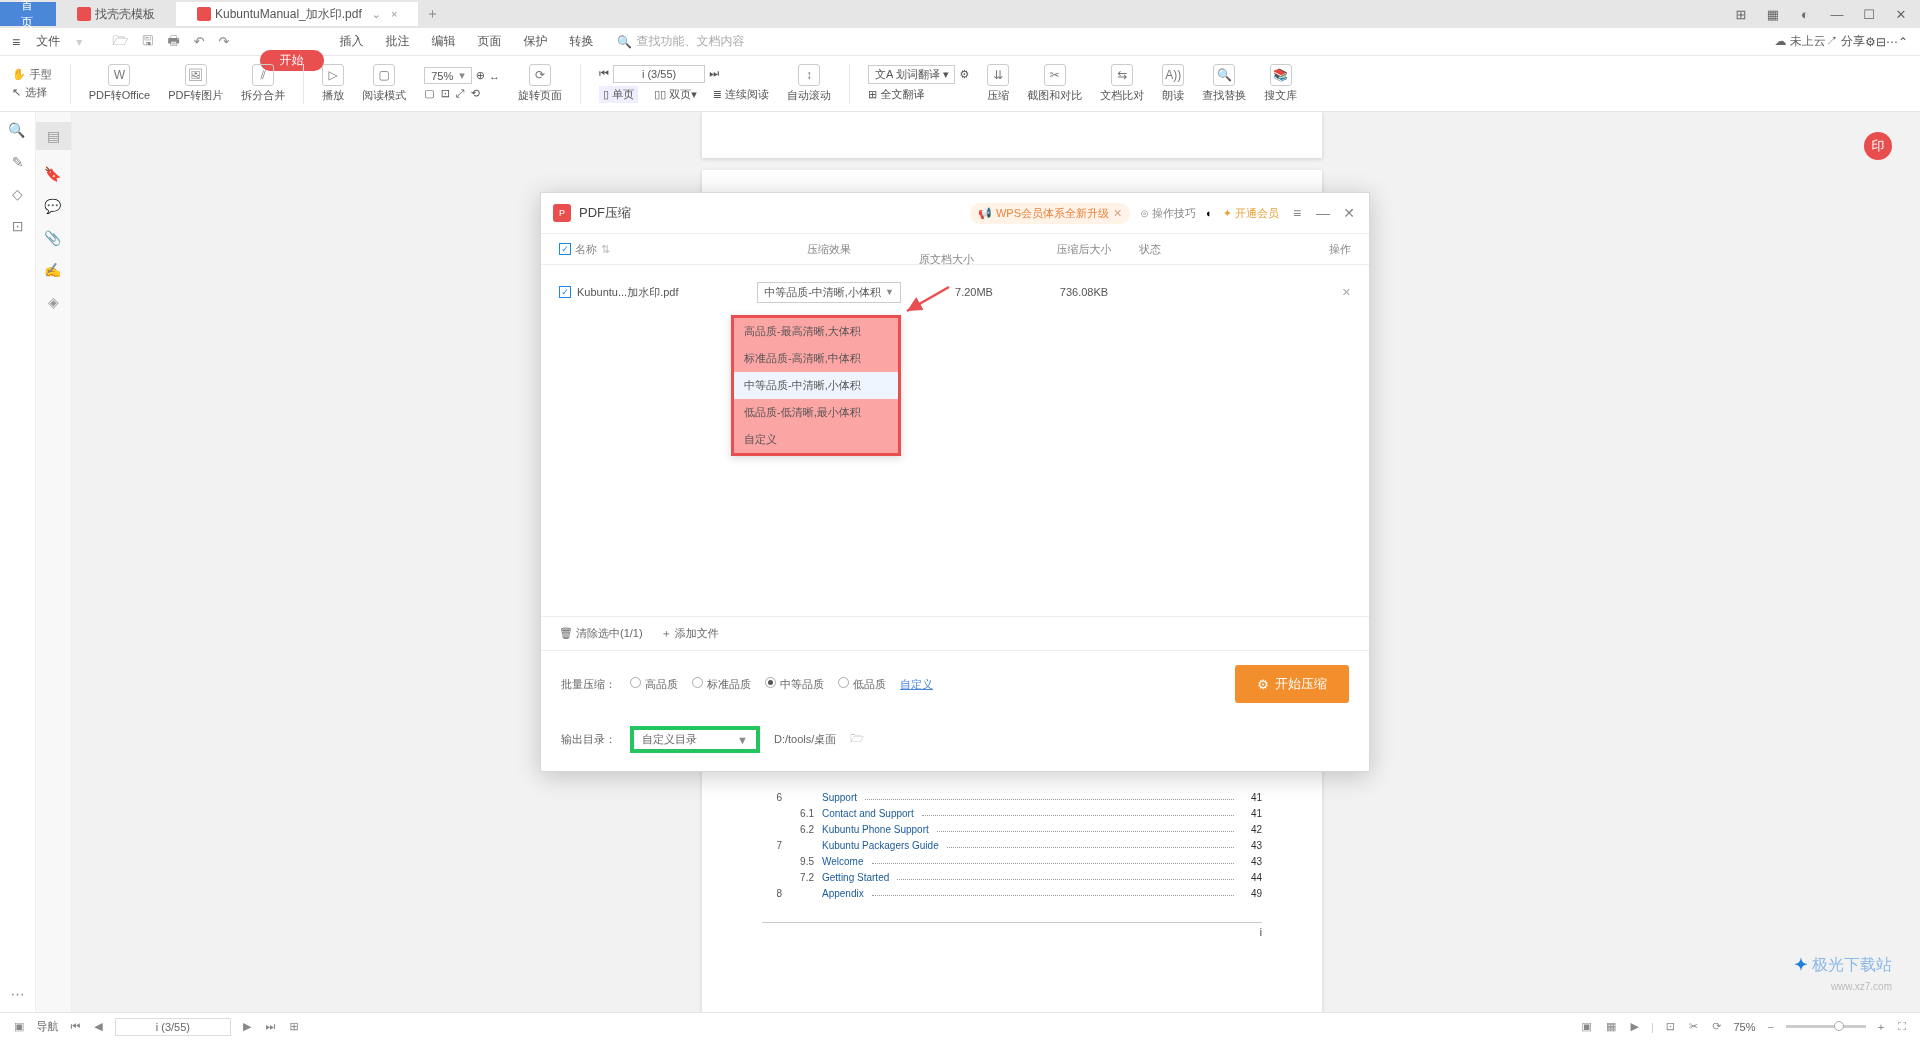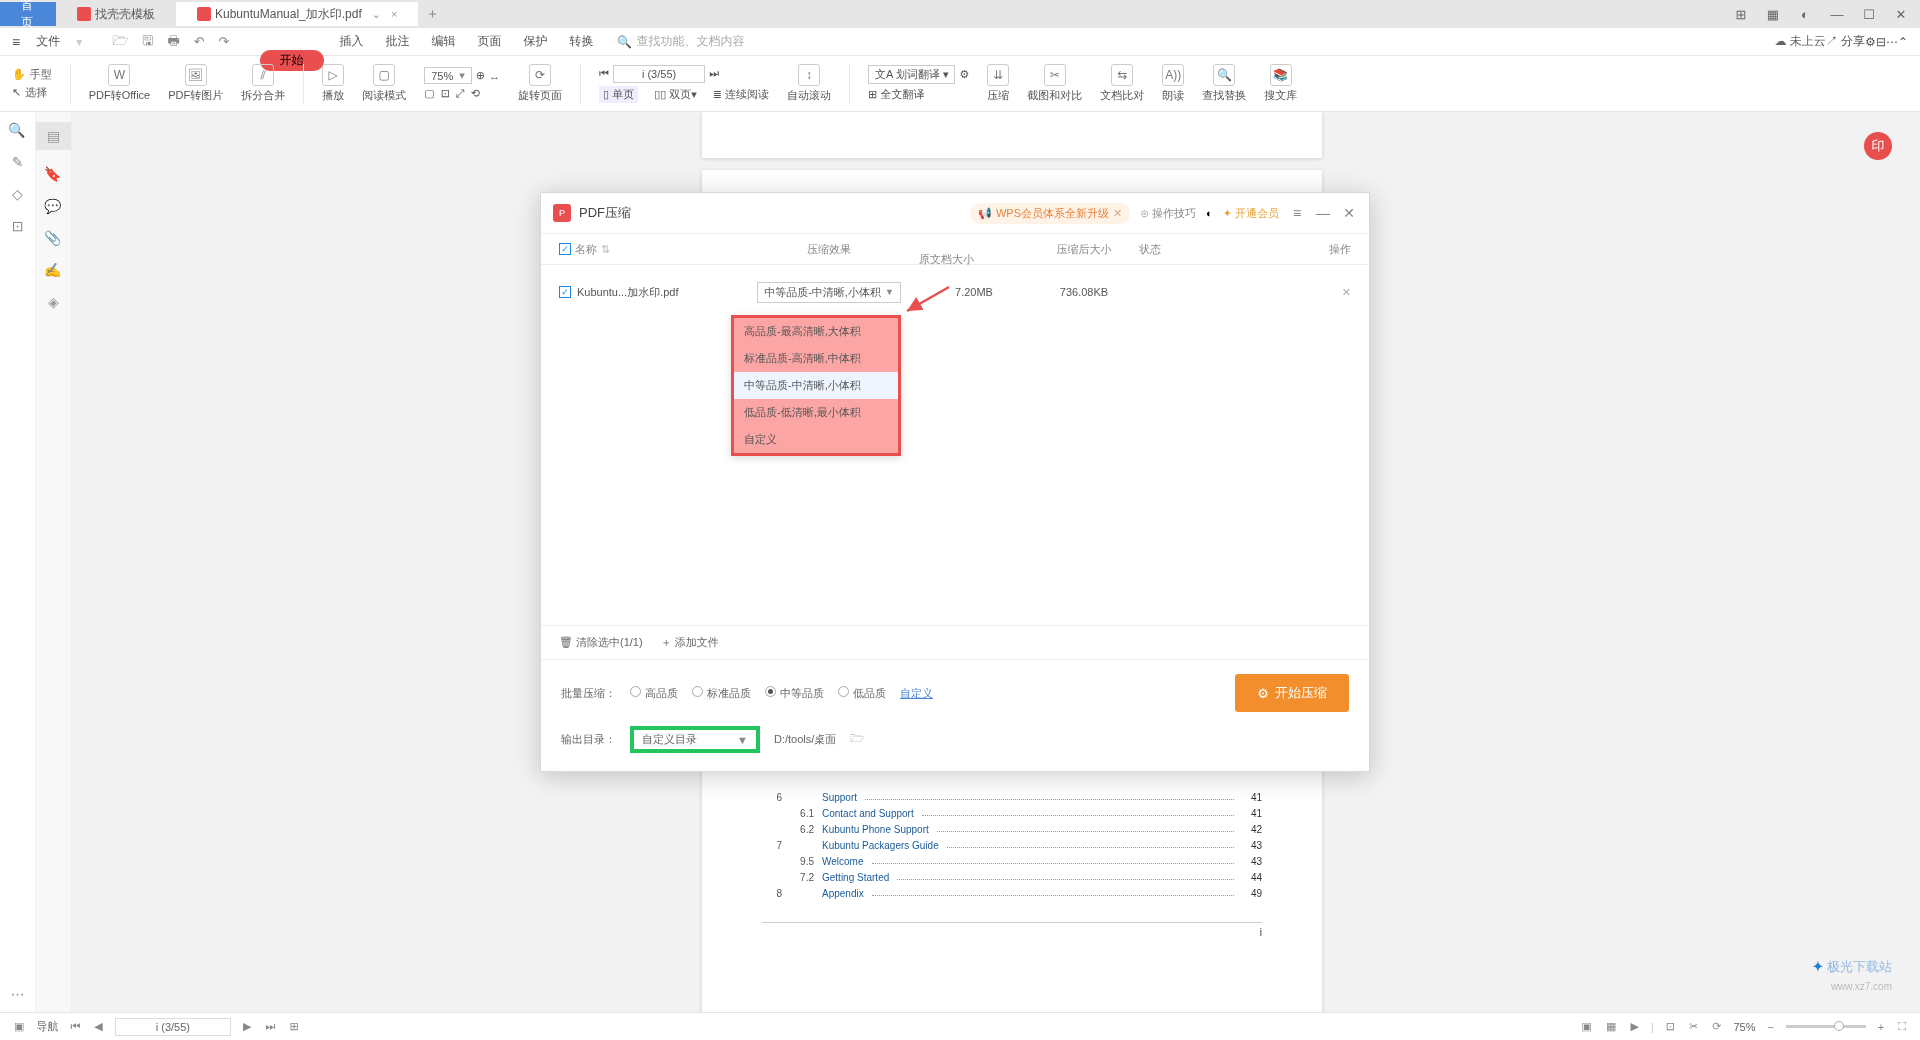--- a/index.html
+++ b/index.html
@@ -15,21 +15,21 @@
 .new-tab { width: 28px; text-align: center; color: #888; font-size: 14px; cursor: pointer;}
 .wincontrols { margin-left: auto; display: flex; align-items: center; gap: 14px; padding-right: 10px;}
 .wincontrols span { color: #666; font-size: 13px; width:18px; text-align:center;}
 
 
 .menu-bar { height: 28px; background: #fff; display:flex; align-items: center; font-size: 12px; color: #555; padding: 0 12px; border-bottom:1px solid #e8e8e8;}
 .menu-bar .left { display:flex; align-items:center; gap: 10px;}
 .menu-bar .hamburger { font-size: 14px; }
 .menu-bar .ficon { color:#888; font-size:13px; padding: 0 2px;}
 .menu-bar .mitem { padding: 0 6px;}
-.menu-bar .startbtn { background:#e94f4f; color:#000000; padding:2px 20px; border-radius:10px;margin-top:38px;}
+.menu-bar .startbtn { background:#e94f4f; color:#ffffff; padding:2px 20px; border-radius:10px;margin-top:38px;}
 .menu-bar .searchph { display:flex; align-items:center; gap:4px; color:#aaa; margin-left: 8px;}
 .menu-bar .right { margin-left:auto; display:flex; align-items:center; }
 .menu-bar .right .cloud { color:#666;}
 
 
 .ribbon { height: 56px; background: #fff; display:flex; align-items:center; padding: 0 12px; gap: 18px; font-size: 11px; color:#555; border-bottom:1px solid #e6e6e6;}
 .rgroup { display:flex; flex-direction:column; align-items:center; gap:2px; }
 .rgroup .ricon { width:22px; height:22px; border:1px solid #ccc; border-radius:3px; display:flex; align-items:center; justify-content:center; color:#777; font-size:12px;}
 .rgroup .rlabel { white-space:nowrap; }
 .rgroup2 { display:flex; flex-direction:column; gap:3px; font-size:11px;}
@@ -52,21 +52,21 @@
 .page2 { left:630px; top:58px; width:620px; height:850px;}
 .toc { padding: 620px 60px 20px 60px; font-size:10px; color:#333;}
 .toc .row{display:flex; gap:8px; line-height:16px;}
 .toc .num{ width:20px; text-align:right; color:#555;}
 .toc .title{ color:#1a5b9a; flex:0 0 auto;}
 .toc .title.b{ font-weight:400;}
 .toc .dots{flex:1; border-bottom:1px dotted #999; height:10px;}
 .toc .pg{ width:20px; text-align:right; color:#333;}
 
 .watermark-badge { position:absolute; right:28px; top:20px; width:28px; height:28px; background:#e84e4e; border-radius:50%; color:#fff; font-size:13px; display:flex; align-items:center; justify-content:center;}
-.site-watermark { position:absolute; right:28px; bottom:36px; font-size:13px; color:#8db8e6;}
+.site-watermark { position:absolute; right:28px; bottom:36px; font-size:16px; color:#8db8e6;}
 .site-watermark .logo { color:#1e7fd4; font-weight:bold;}
 .site-url{ position:absolute; right:28px; bottom:20px; font-size:10px; color:#bbb;}
 
 
 .dialog { position:absolute; left:540px; top:192px; width:830px; height:580px; background:#fff; border:1px solid #d8d8d8; box-shadow:0 4px 24px rgba(0,0,0,0.2); display:flex; flex-direction:column;}
 .dlg-titlebar{ height:40px; display:flex; align-items:center; padding: 0 12px; gap:8px;}
 .dlg-titlebar .dicon{ width:18px; height:18px; background:#e94f4f; border-radius:3px; color:#fff; font-size:9px; display:flex; align-items:center; justify-content:center;}
 .dlg-titlebar .dtitle{ font-size:13px; color:#444;}
 .dlg-titlebar .right{ margin-left:auto; display:flex; align-items:center; gap:10px; font-size:11px;}
 .dlg-titlebar .promo{ background:#fff3e8; color:#e8833c; padding:3px 8px; border-radius:10px; display:flex; align-items:center; gap:4px;}
@@ -81,21 +81,21 @@
 .filerow{ display:flex; align-items:center; font-size:11px; color:#555; height:34px;}
 .filerow .fname{display:flex; align-items:center; gap:6px;}
 .combo{ border:1px solid #ccc; padding:2px 6px; display:flex; align-items:center; gap:4px; font-size:11px;}
 .combo .arrow{color:#888; font-size:9px;}
 .dropdown{ position:absolute; left:190px; top:50px; width:170px; background:#fca5a5; border:3px solid #e94f4f; box-shadow:0 2px 8px rgba(0,0,0,0.15);}
 .dropdown .opt{ padding:6px 10px; font-size:11px; color:#555;}
 .dropdown .opt:hover,.dropdown .opt.hover{ background:#eef5ff;}
 .arrow-pointer{ position:absolute; left:360px; top:18px; width:50px; height:34px;}
 .arrow-pointer svg{ width:100%; height:100%;}
 .dlg-toolbar{ height:34px; border-top:1px solid #eee; display:flex; align-items:center; padding:0 18px; gap:18px; font-size:11px; color:#666;}
-.dlg-footer{ padding: 14px 20px 18px 20px; font-size:11px; color:#666; display:flex; flex-direction:column; gap:14px; border-top:1px solid #eee;}
+.dlg-footer{ padding: 14px 20px 18px 20px; font-size:11px; color:#666; display:flex; flex-direction:column; gap:23px; border-top:1px solid #eee;}
 .dlg-footer .row{ display:flex; align-items:center; gap:14px;}
 .radio{ width:11px; height:11px; border:1px solid #aaa; border-radius:50%; display:inline-block; margin-right:4px; position:relative;}
 .radio.checked::after{content:""; position:absolute; inset:2px; background:#555; border-radius:50%;}
 .obox{ border:4px solid #22c55e; padding:2px 8px; display:flex; align-items:center; gap:6px;}
 .startbtn-primary{ margin-left:auto; background:#f28f2c; color:#fff; padding:10px 22px; border-radius:3px; font-size:13px; display:flex; align-items:center; gap:6px;}
 .custom-link{ color:#4a87d8; text-decoration:underline;}
 
 
 .statusbar{ position:absolute; left:0; right:0; bottom:0; height:28px; background:#fff; border-top:1px solid #e6e6e6; display:flex; align-items:center; font-size:11px; color:#666; padding: 0 12px; gap:10px;}
 .statusbar .sicon{ color:#888; padding: 0 2px;}

